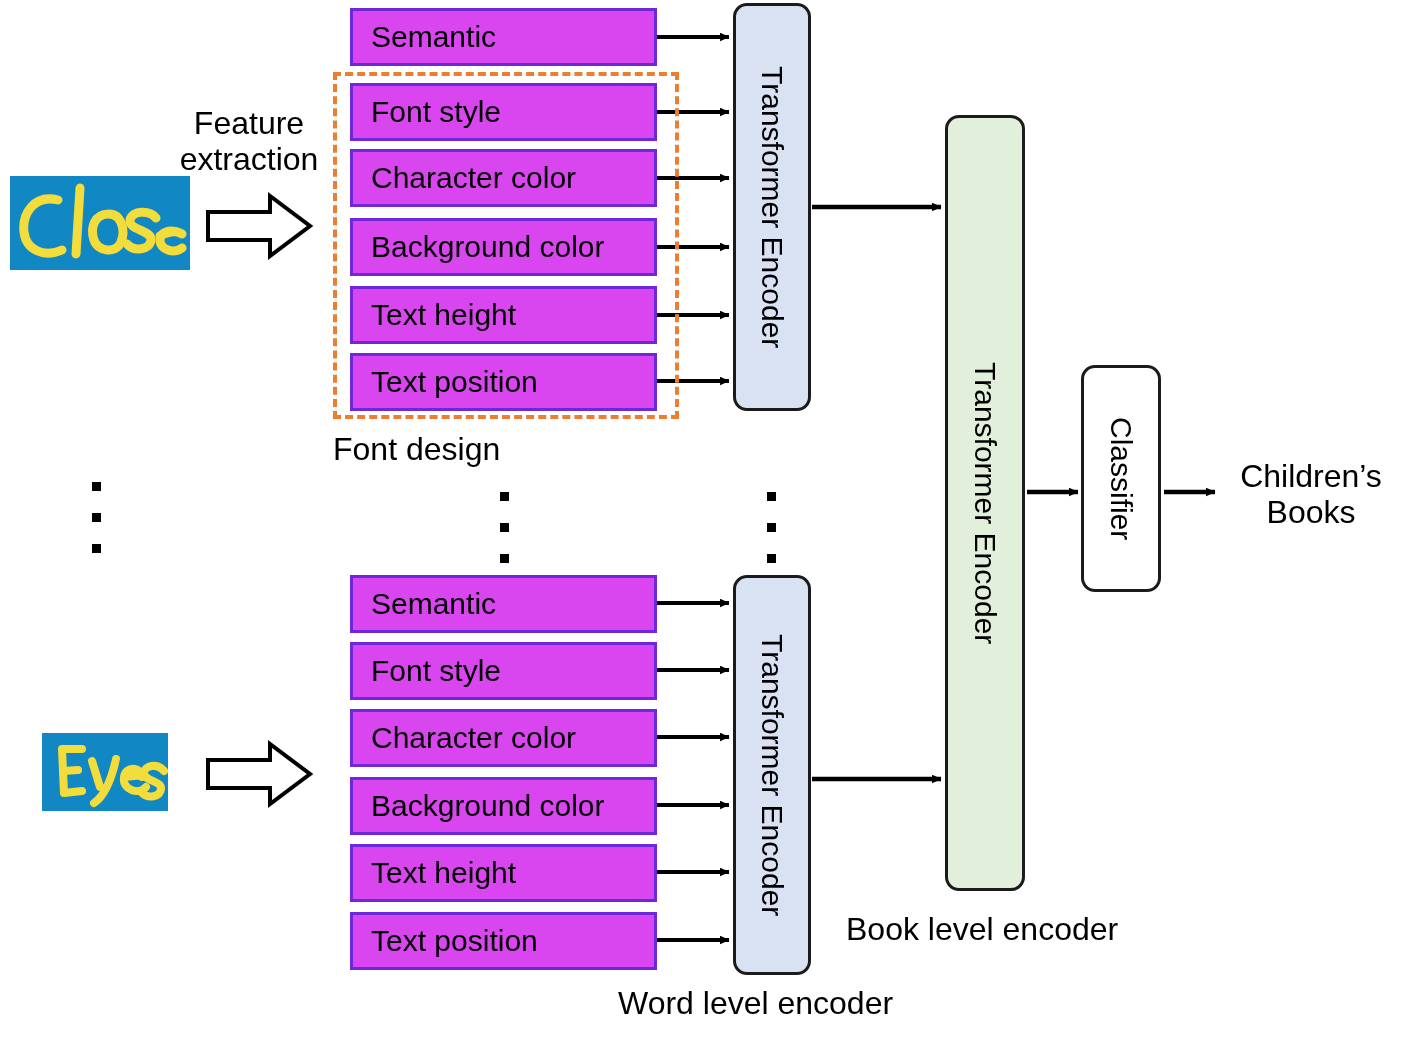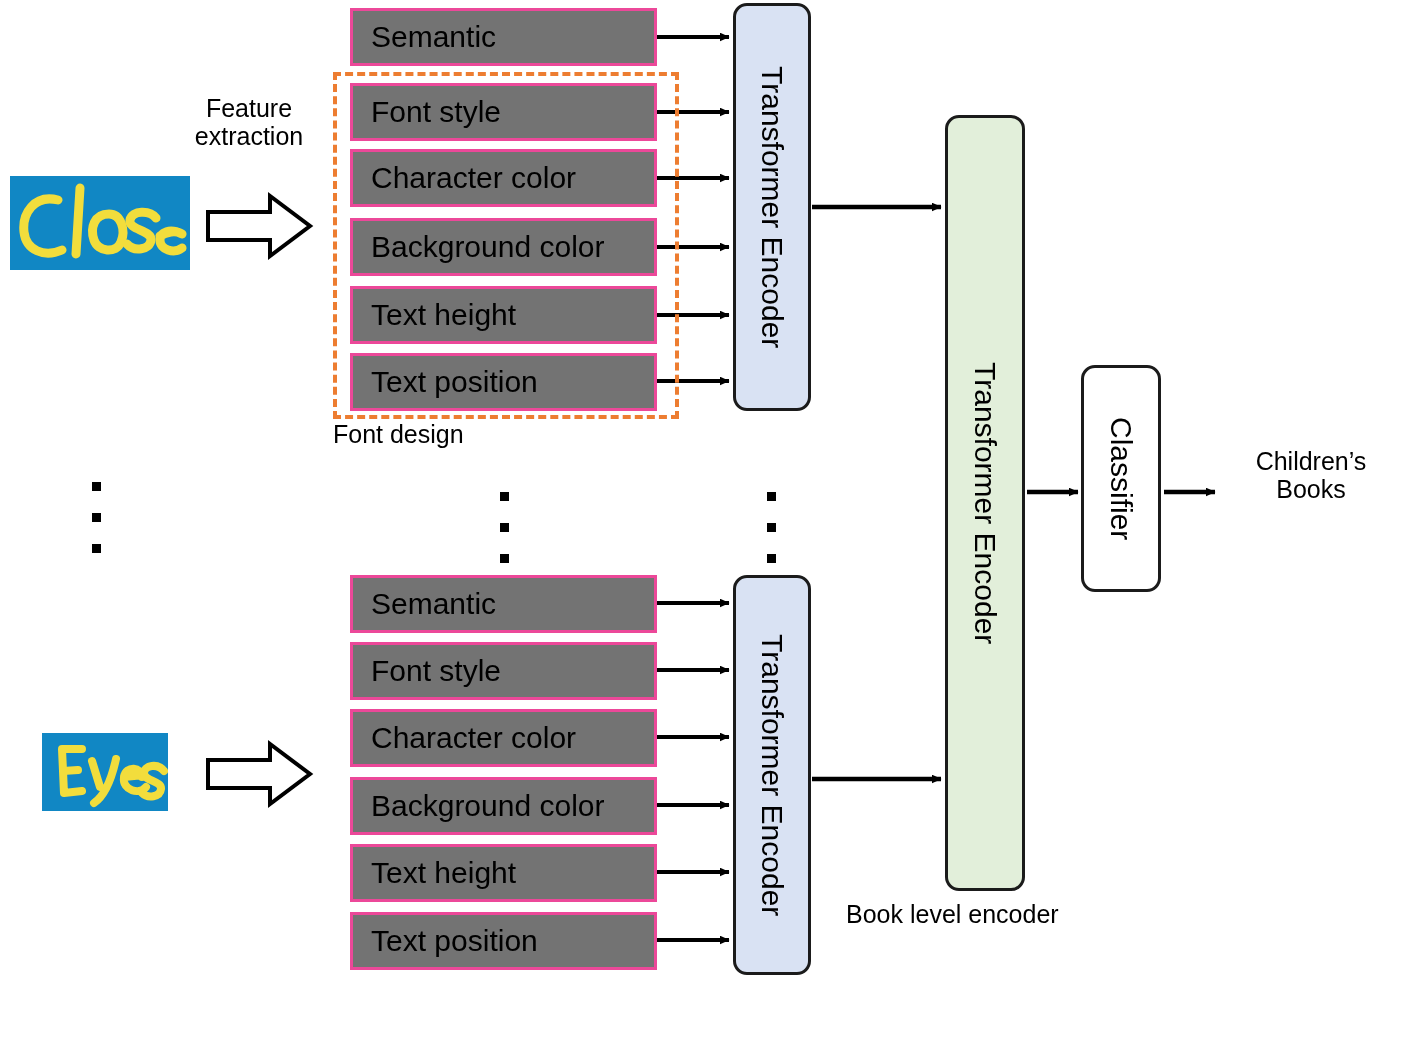--- a/index.html
+++ b/index.html
@@ -5,36 +5,36 @@
   html,body{margin:0;padding:0;background:#ffffff;}
   body{width:1412px;height:1054px;position:relative;overflow:hidden;
        font-family:"Liberation Sans","DejaVu Sans",sans-serif;color:#000;}
   #stage{position:absolute;left:0;top:0;width:1412px;height:1054px;}
 
   
   .word-img{position:absolute;background:#1187c4;overflow:hidden;}
   .word-img svg{display:block;width:100%;height:100%;}
 
   
-  .feat-box{position:absolute;border:3px solid #ec4899;background:#737373;
+  .feat-box{position:absolute;border:3px solid #6d28d9;background:#d946ef;
             box-sizing:border-box;display:flex;align-items:center;}
   .feat-box span{padding-left:18px;font-size:30px;line-height:1;color:#000;
                  white-space:nowrap;}
 
   
   .enc{position:absolute;border:3px solid #1b1b1b;border-radius:14px;
        box-sizing:border-box;display:flex;align-items:center;justify-content:center;}
   .enc .vtext{writing-mode:vertical-rl;text-orientation:mixed;
               font-size:30px;line-height:1;white-space:nowrap;color:#000;}
   .enc.blue{background:#d9e2f3;}
   .enc.green{background:#e2efda;}
   .enc.white{background:#ffffff;}
 
   
-  .lbl{position:absolute;font-size:25px;line-height:1.12;color:#000;white-space:pre;}
+  .lbl{position:absolute;font-size:32px;line-height:1.12;color:#000;white-space:pre;margin-top:12px;}
   .lbl.center{text-align:center;}
 
   
   .dashed{position:absolute;border:4px dashed #ed7d31;box-sizing:border-box;
           background:transparent;}
 
   
   #wires{position:absolute;left:0;top:0;width:1412px;height:1054px;
          pointer-events:none;}
 
@@ -174,20 +174,21 @@
 
   <div class="enc white" style="left:1081px;top:365px;width:80px;height:227px;">
     <div class="vtext">Classifier</div>
   </div>
 
   <div class="lbl center" style="left:1216px;top:447px;width:190px;">Children’s
 Books</div>
 
   <div class="lbl" style="left:846px;top:900px;">Book level encoder</div>
 
+  <div class="lbl" style="left:618px;top:974px;">Word level encoder</div>
 
   <div class="vdots" style="left:92px;top:482px;">
     <i></i>
     <i></i>
     <i></i>
   </div>
 
   <div class="vdots" style="left:500px;top:492px;">
     <i></i>
     <i></i>

